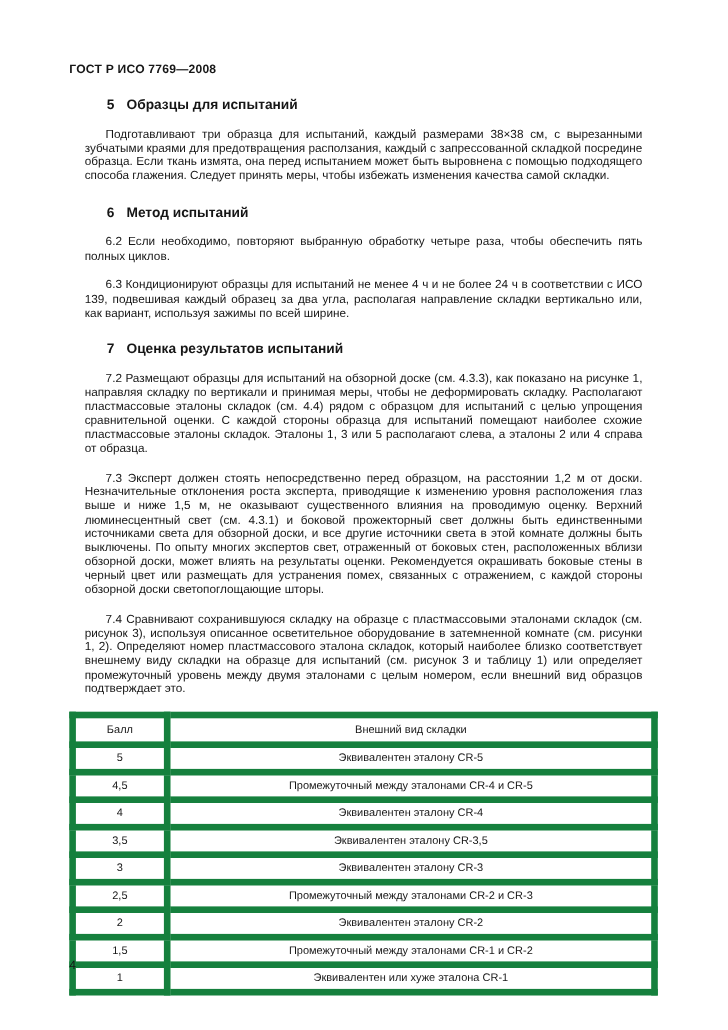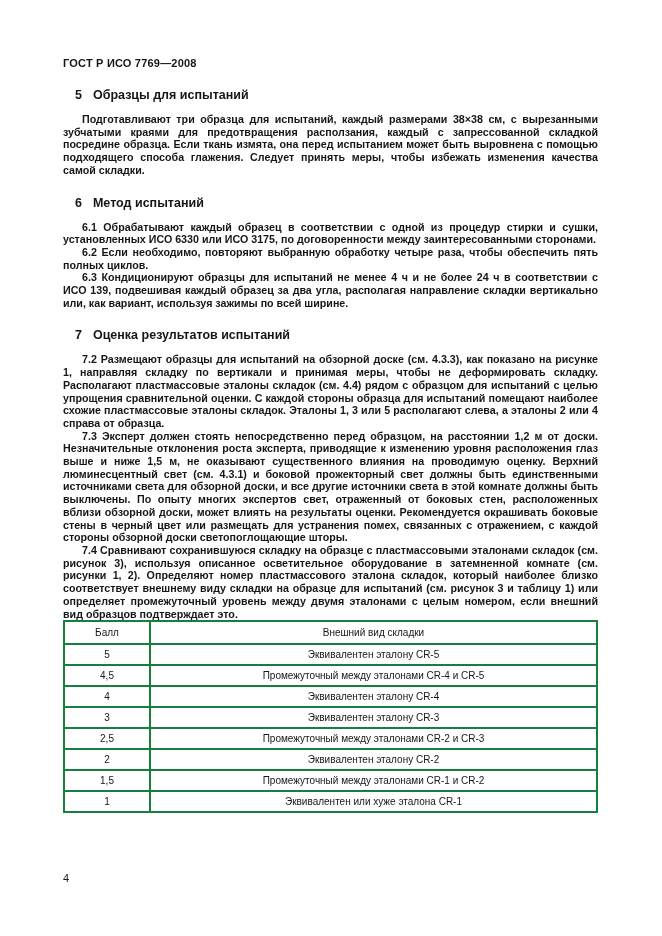--- a/index.html
+++ b/index.html
@@ -17,46 +17,45 @@
     overflow: hidden;
   }
   .doc-header {
     font-size: 11px;
     font-weight: bold;
     letter-spacing: 0.2px;
   }
   .sec-heading {
     font-size: 12.5px;
     font-weight: bold;
-    margin: 19px 0 11px 12px;
+    margin: 19px 0 11px 34px;
   }
   .sec-num { margin-right: 11px; }
   .para {
     font-size: 10.7px;
     line-height: 12.7px;
     text-align: justify;
     text-indent: 19px;
-    margin: 0;
-    font-weight: bold;
+    margin: 14px;
   }
   .table-caption {
     font-size: 10px;
     margin: 17px 0 5px 0;
   }
   .caption-label { letter-spacing: 2px; }
   table.grades {
     width: 100%;
     border-collapse: collapse;
     font-size: 10px;
     table-layout: fixed;
   }
   .col-score { width: 86px; }
   table.grades th,
   table.grades td {
-    border: 2px solid #15803d;
+    border: 6px solid #15803d;
     text-align: center;
     vertical-align: middle;
     padding: 4px 6px;
     line-height: 11px;
     font-weight: normal;
   }
   table.grades th { padding: 5px 6px; }
   .page-number {
     position: absolute;
     left: 63px;
@@ -68,21 +67,20 @@
 <body>
 
 <div class="page">
 
   <div class="doc-header">ГОСТ Р ИСО 7769—2008</div>
 
   <h2 class="sec-heading"><span class="sec-num">5</span><span>Образцы для испытаний</span></h2>
   <p class="para">Подготавливают три образца для испытаний, каждый размерами 38×38 см, с вырезанными зубчатыми краями для предотвращения расползания, каждый с запрессованной складкой посредине образца. Если ткань измята, она перед испытанием может быть выровнена с помощью подходящего способа глажения. Следует принять меры, чтобы избежать изменения качества самой складки.</p>
 
   <h2 class="sec-heading"><span class="sec-num">6</span><span>Метод испытаний</span></h2>
-  <p class="para">6.1 Обрабатывают каждый образец в соответствии с одной из процедур стирки и сушки, установленных ИСО 6330 или ИСО 3175, по договоренности между заинтересованными сторонами.</p>
   <p class="para">6.2 Если необходимо, повторяют выбранную обработку четыре раза, чтобы обеспечить пять полных циклов.</p>
   <p class="para">6.3 Кондиционируют образцы для испытаний не менее 4 ч и не более 24 ч в соответствии с ИСО 139, подвешивая каждый образец за два угла, располагая направление складки вертикально или, как вариант, используя зажимы по всей ширине.</p>
 
   <h2 class="sec-heading"><span class="sec-num">7</span><span>Оценка результатов испытаний</span></h2>
   <p class="para">7.2 Размещают образцы для испытаний на обзорной доске (см. 4.3.3), как показано на рисунке 1, направляя складку по вертикали и принимая меры, чтобы не деформировать складку. Располагают пластмассовые эталоны складок (см. 4.4) рядом с образцом для испытаний с целью упрощения сравнительной оценки. С каждой стороны образца для испытаний помещают наиболее схожие пластмассовые эталоны складок. Эталоны 1, 3 или 5 располагают слева, а эталоны 2 или 4 справа от образца.</p>
   <p class="para">7.3 Эксперт должен стоять непосредственно перед образцом, на расстоянии 1,2 м от доски. Незначительные отклонения роста эксперта, приводящие к изменению уровня расположения глаз выше и ниже 1,5 м, не оказывают существенного влияния на проводимую оценку. Верхний люминесцентный свет (см. 4.3.1) и боковой прожекторный свет должны быть единственными источниками света для обзорной доски, и все другие источники света в этой комнате должны быть выключены. По опыту многих экспертов свет, отраженный от боковых стен, расположенных вблизи обзорной доски, может влиять на результаты оценки. Рекомендуется окрашивать боковые стены в черный цвет или размещать для устранения помех, связанных с отражением, с каждой стороны обзорной доски светопоглощающие шторы.</p>
   <p class="para">7.4 Сравнивают сохранившуюся складку на образце с пластмассовыми эталонами складок (см. рисунок 3), используя описанное осветительное оборудование в затемненной комнате (см. рисунки 1, 2). Определяют номер пластмассового эталона складок, который наиболее близко соответствует внешнему виду складки на образце для испытаний (см. рисунок 3 и таблицу 1) или определяет промежуточный уровень между двумя эталонами с целым номером, если внешний вид образцов подтверждает это.</p>
 
 
   <table class="grades">
@@ -103,20 +101,24 @@
       </tr>
       <tr>
         <td>4,5</td>
         <td>Промежуточный между эталонами CR-4 и CR-5</td>
       </tr>
       <tr>
         <td>4</td>
         <td>Эквивалентен эталону CR-4</td>
       </tr>
       <tr>
+        <td>3,5</td>
+        <td>Эквивалентен эталону CR-3,5</td>
+      </tr>
+      <tr>
         <td>3</td>
         <td>Эквивалентен эталону CR-3</td>
       </tr>
       <tr>
         <td>2,5</td>
         <td>Промежуточный между эталонами CR-2 и CR-3</td>
       </tr>
       <tr>
         <td>2</td>
         <td>Эквивалентен эталону CR-2</td>

